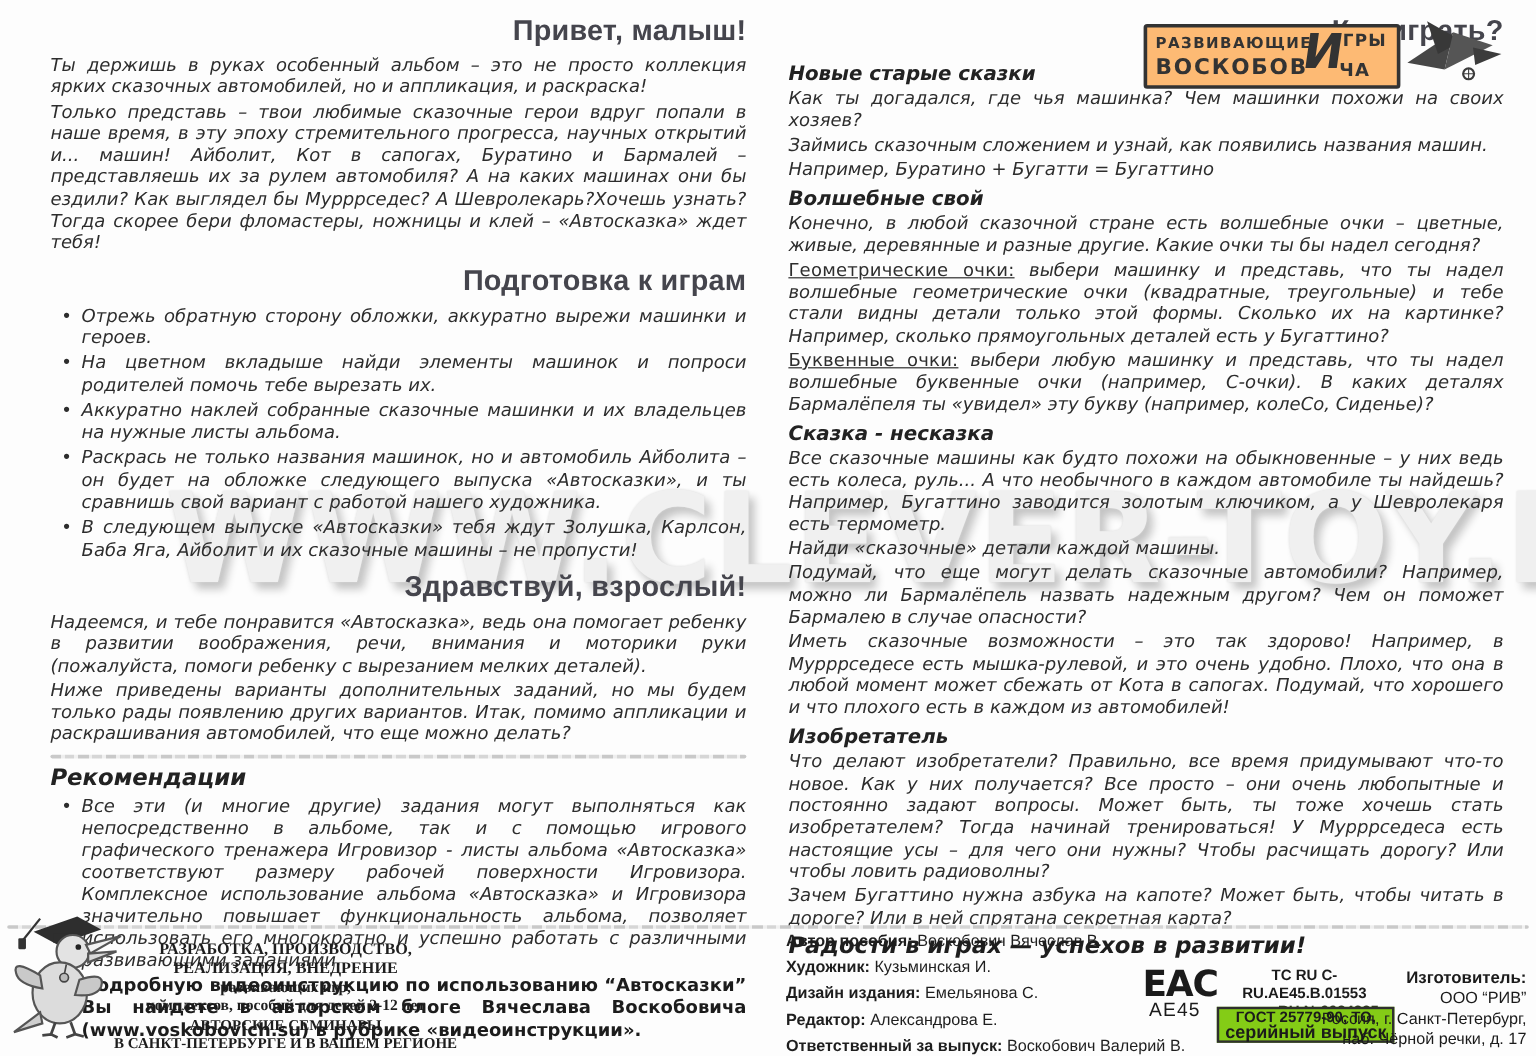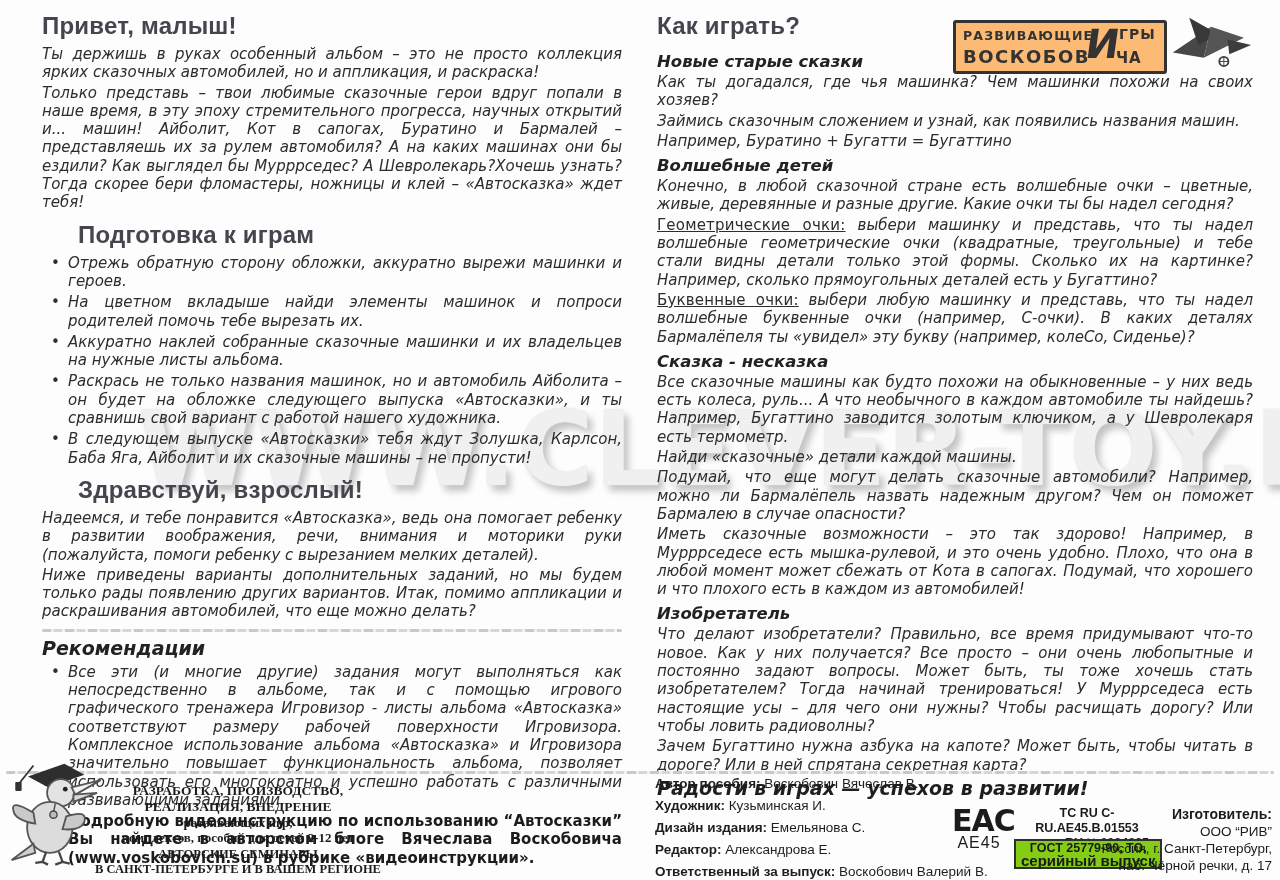--- a/index.html
+++ b/index.html
@@ -7,21 +7,21 @@
         font-family:"DejaVu Sans",sans-serif;color:#2d2d2d;}
   
   .watermark{position:absolute;left:138px;top:388px;z-index:0;
              font-family:"DejaVu Sans",sans-serif;font-weight:bold;font-size:104px;
              letter-spacing:1px;white-space:nowrap;color:#f0f0f0;
              text-shadow:0 0 2px #dcdcdc,5px 6px 7px #c3c3c3;}
   
   .col-left{position:absolute;left:42px;top:12px;width:580px;z-index:1;}
   .col-right{position:absolute;left:657px;top:12px;width:596px;z-index:1;}
   h1{font-family:"Liberation Sans",sans-serif;font-weight:bold;font-size:24px;
-     color:#45454d;letter-spacing:.2px;margin:0 0 5px;}
+     color:#45454d;letter-spacing:.2px;margin:0 0 5px;text-align:right;}
   .h1-gap{margin-top:9px;margin-left:36px;}
   .body-txt,p.body-txt{font-style:italic;font-size:15px;line-height:1.22;text-align:justify;margin:0 0 2px;}
   ul.dots{margin:0 0 2px;padding:0 0 0 26px;list-style:none;}
   ul.dots li{position:relative;margin-bottom:3px;font-style:italic;font-size:15px;line-height:1.22;text-align:justify;}
   ul.dots li::before{content:"\2022";position:absolute;left:-17px;top:0;font-style:normal;color:#2d2d2d;}
   .dotline{height:3px;margin:8px 0 5px;border-radius:2px;
            background:repeating-linear-gradient(90deg,#c9c9c9 0 9px,#eeeeee 9px 12px,#d6d6d6 12px 20px,#f1f1f1 20px 23px);}
   h2.sub{font-style:italic;font-weight:bold;font-size:16.5px;color:#222;margin:6px 0 2px;font-family:"DejaVu Sans",sans-serif;}
   h2.rec{font-size:19px;margin:2px 0 4px;}
   .lead{font-style:normal;text-decoration:underline;letter-spacing:.2px;}
@@ -118,21 +118,21 @@
         <line x1="58" y1="47" x2="58" y2="57" stroke="#3c3c3c" stroke-width="1"></line>
         <line x1="53" y1="52" x2="63" y2="52" stroke="#3c3c3c" stroke-width="1"></line>
       </svg>
     </div>
 
     <h2 class="sub">Новые старые сказки</h2>
     <p class="body-txt">Как ты догадался, где чья машинка? Чем машинки похожи на своих хозяев?</p>
     <p class="body-txt">Займись сказочным сложением и узнай, как появились названия машин.</p>
     <p class="body-txt">Например, Буратино + Бугатти = Бугаттино</p>
 
-    <h2 class="sub">Волшебные детей</h2>
+    <h2 class="sub">Волшебные свой</h2>
     <p class="body-txt">Конечно, в любой сказочной стране есть волшебные очки – цветные, живые, деревянные и разные другие. Какие очки ты бы надел сегодня?</p>
     <p class="body-txt"><span class="lead">Геометрические очки:</span><span> выбери машинку и представь, что ты надел волшебные геометрические очки (квадратные, треугольные) и тебе стали видны детали только этой формы. Сколько их на картинке? Например, сколько прямоугольных деталей есть у Бугаттино?</span></p>
     <p class="body-txt"><span class="lead">Буквенные очки:</span><span> выбери любую машинку и представь, что ты надел волшебные буквенные очки (например, С-очки). В каких деталях Бармалёпеля ты «увидел» эту букву (например, колеСо, Сиденье)?</span></p>
 
     <h2 class="sub">Сказка - несказка</h2>
     <p class="body-txt">Все сказочные машины как будто похожи на обыкновенные – у них ведь есть колеса, руль... А что необычного  в каждом автомобиле ты найдешь? Например, Бугаттино заводится золотым ключиком, а у Шевролекаря есть термометр.</p>
     <p class="body-txt">Найди «сказочные» детали каждой машины.</p>
     <p class="body-txt">Подумай, что еще могут делать сказочные автомобили?  Например, можно ли Бармалёпель назвать надежным другом? Чем он поможет Бармалею в случае опасности?</p>
     <p class="body-txt">Иметь сказочные возможности – это так здорово! Например, в Мурррседесе есть мышка-рулевой, и это очень удобно. Плохо, что она в любой момент может сбежать от Кота в сапогах. Подумай, что хорошего и что плохого есть в каждом из автомобилей!</p>
 

